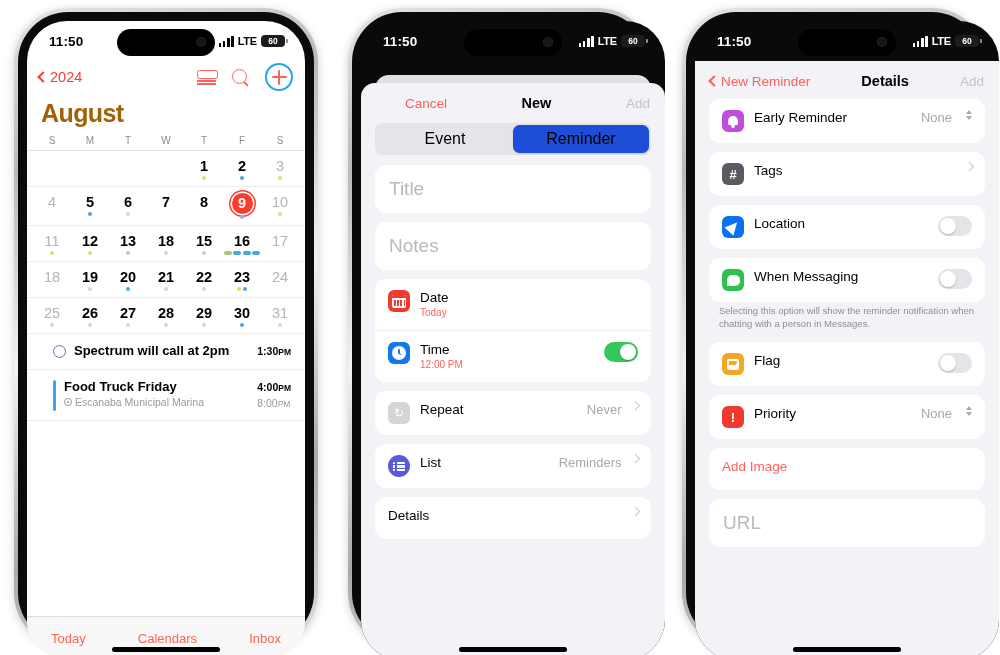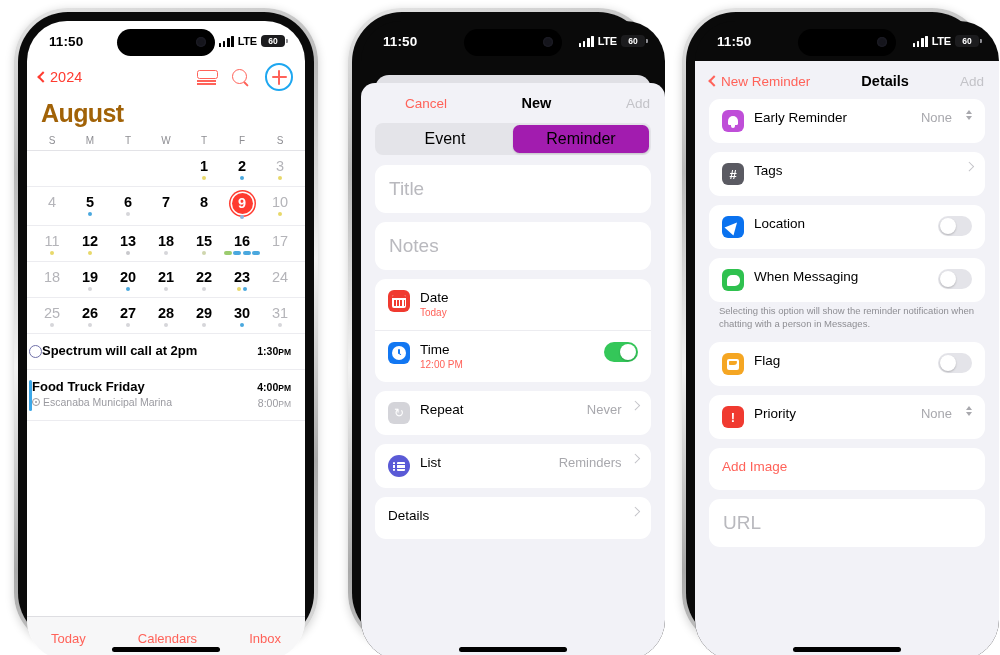--- a/index.html
+++ b/index.html
@@ -89,29 +89,29 @@
   .week { display:grid; grid-template-columns:repeat(7,1fr); padding: 6px 6px 2px; border-bottom:1px solid #ececf0; }
   .day { text-align:center; padding-bottom:4px; }
   .dnum { font-size:14.5px; font-weight:bold; color:#000; line-height:17px; display:inline-block; min-width:21px; }
   .dnum.dim { color:#b4b4b9; font-weight:normal; }
   .dnum.today { background:#ff3b30; color:#fff; border-radius:50%; width:21px; height:21px; line-height:21px; box-shadow:0 0 0 1.5px #fff, 0 0 0 3px #ff3b30; }
   .dots { display:flex; gap:1.5px; justify-content:center; height:5px; align-items:center; }
   .dots span { width:4px; height:4px; border-radius:2px; display:block; }
   .dots span.wide { width:8px; }
 
   .ev-list { flex:1; background:#fff; }
-  .ev-item { display:flex; align-items:flex-start; padding: 9px 14px 9px 2px; border-bottom:1px solid #ececf0; }
+  .ev-item { display:flex; align-items:flex-start; padding: 9px 14px 9px 26px; border-bottom:1px solid #ececf0; gap:8px; }
   .ev-circle { width:13px; height:13px; border-radius:50%; border:1.8px solid #6f6fa8; margin-top:2px; flex:0 0 auto; }
   .ev-bar { width:3px; border-radius:2px; background:#3ba7e8; align-self:stretch; min-height:30px; flex:0 0 auto; margin-top:1px; }
   .ev-main { flex:1; min-width:0; }
   .ev-title { font-size:13px; font-weight:bold; color:#000; line-height:16px; }
   .ev-loc { font-size:10.5px; color:#9a9aa0; line-height:14px; display:flex; align-items:center; gap:3px; }
   .ic-pin { width:8px; height:8px; border-radius:50%; border:1.2px solid #9a9aa0; position:relative; flex:0 0 auto;}
   .ic-pin::after{content:"";position:absolute;left:2.1px;top:2.1px;width:2.4px;height:2.4px;border-radius:50%;background:#9a9aa0;}
-  .ev-times { text-align:right; }
+  .ev-times { }
   .ev-t { font-size:10.5px; color:#000; font-weight:bold; line-height:16px; white-space:nowrap; }
   .ev-t.sub { color:#9a9aa0; font-weight:normal; line-height:14px; }
   .ev-t .ampm { font-size:8.5px; }
 
   .cal-tabbar { height:44px; background:#f7f7f8; border-top:1px solid #dedee2;
       display:flex; align-items:center; justify-content:space-between; padding: 0 24px; }
   .cal-tabbar span { color:#ff6259; font-size:13px; }
 
   
   .sheet-screen { background:#0a0a0a; height:100%; position:relative; }
@@ -122,21 +122,21 @@
   }
   .sheet.full { top:40px; border-radius:0; }
   .sheet-nav { display:flex; align-items:center; justify-content:space-between; padding: 12px 15px 10px; }
   .nav-left { color:#ff6259; font-size:13.5px; display:flex; align-items:center; gap:3px; }
   .nav-left.red { color:#ff6259;margin-left:29px; }
   .nav-title { font-size:14.5px; font-weight:bold; color:#000; }
   .nav-right { color:#c3c3c8; font-size:13.5px; }
 
   .seg { margin: 2px 14px 10px; background:#e4e4e9; border-radius:8px; padding:2px; display:flex; }
   .seg div { flex:1; text-align:center; font-size:16px; padding:5px 0; border-radius:6.5px; color:#000; }
-  .seg div.active { background:#a21caf; box-shadow:0 1px 2px rgba(0,0,0,.14); font-weight:500; }
+  .seg div.active { background:#1d4ed8; box-shadow:0 1px 2px rgba(0,0,0,.14); font-weight:500; }
 
   .grp { margin: 0 14px 12px; background:#fff; border-radius:11px; overflow:hidden; }
   .grp.tight { margin-bottom:9px; }
   .row { display:flex; align-items:flex-start; gap:10px; padding: 11px 13px; min-height:42px; }
   .row + .row { border-top:1px solid #ececf0; }
   .row-label { font-size:13.5px; color:#000; flex:1; }
   .row-sub { font-size:10px; color:#ff6259; line-height:13px; margin-top:1px; }
   .row-lab-wrap { flex:1; }
   .row-lab-wrap .row-label { line-height:15px; }
   .row-value { font-size:13px; color:#a8a8ad; }

